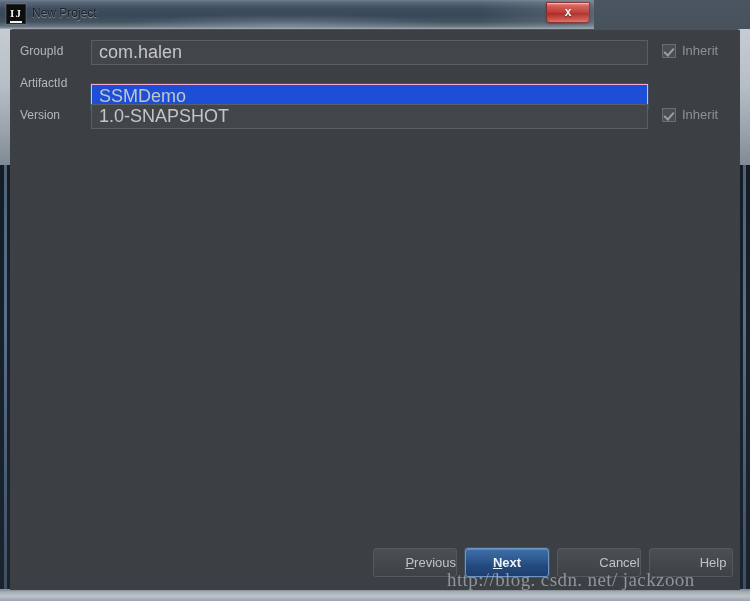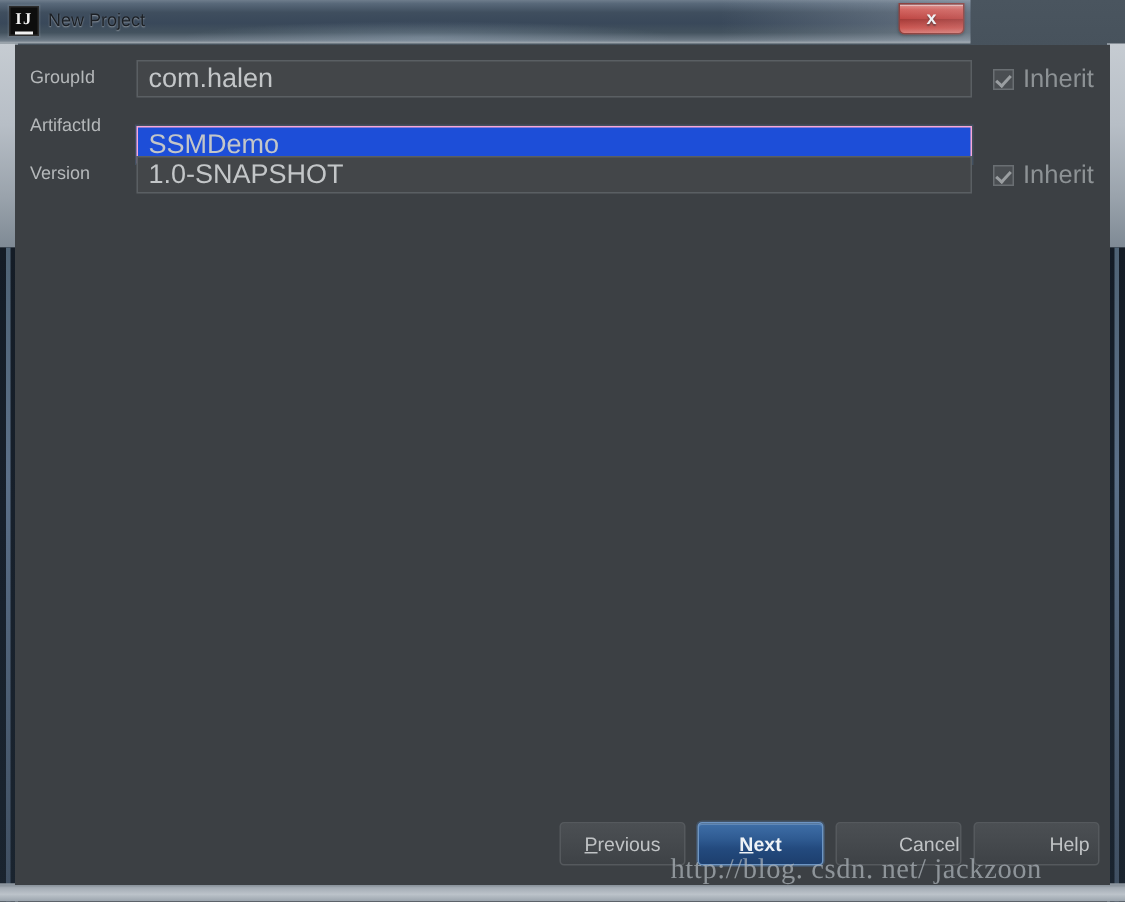--- a/index.html
+++ b/index.html
@@ -35,21 +35,21 @@
     position: absolute;
     left: 0; top: 0;
     width: 750px;
     height: 601px;
   }
 
   
   #titlebar {
     position: absolute;
     left: 0; top: 0;
-    width: 647px;
+    width: 594px;
     height: 29px;
     background:
       linear-gradient(180deg,
         #6f7d8c 0%,
         #59697a 8%,
         #3f4e5e 30%,
         #39485a 55%,
         #44535f 78%,
         #6d7a86 96%,
         #8b959e 100%);
@@ -258,21 +258,21 @@
   .checkbox-box::after {
     content: "";
     position: absolute;
     left: 3px; top: 1px;
     width: 4px; height: 8px;
     border: solid #9a9ea1;
     border-width: 0 2px 2px 0;
     transform: rotate(42deg);
   }
   .checkbox-label {
-    font-size: 17px;
+    font-size: 13px;
     color: #8d9295;
     white-space: nowrap;
     text-align: right;
   }
 
   
   #button-bar {
     position: absolute;
     left: 0;
     top: 518px;
@@ -297,21 +297,21 @@
   }
   .dlg-button.default {
     background: linear-gradient(180deg, #3f6fa8 0%, #2f5b92 38%, #234a7e 62%, #1d3f6e 100%);
     border: 1px solid #6d95c4;
     box-shadow: inset 0 1px 0 rgba(255,255,255,.18), 0 0 0 1px rgba(80,120,170,.35);
     color: #eef2f6;
     font-weight: bold;
   }
   .mn { text-decoration: underline; }
 
-  #btn-previous { left: 363px; width: 84px; }
+  #btn-previous { left: 363px; width: 84px; text-align: right; }
   #btn-next     { left: 455px; width: 84px; }
   #btn-cancel   { left: 547px; width: 84px; padding-left: 41px; }
   #btn-help     { left: 639px; width: 84px; padding-left: 44px; }
 
   
   #watermark {
     position: absolute;
     left: 447px;
     top: 569px;
     font-family: "Liberation Serif", serif;

